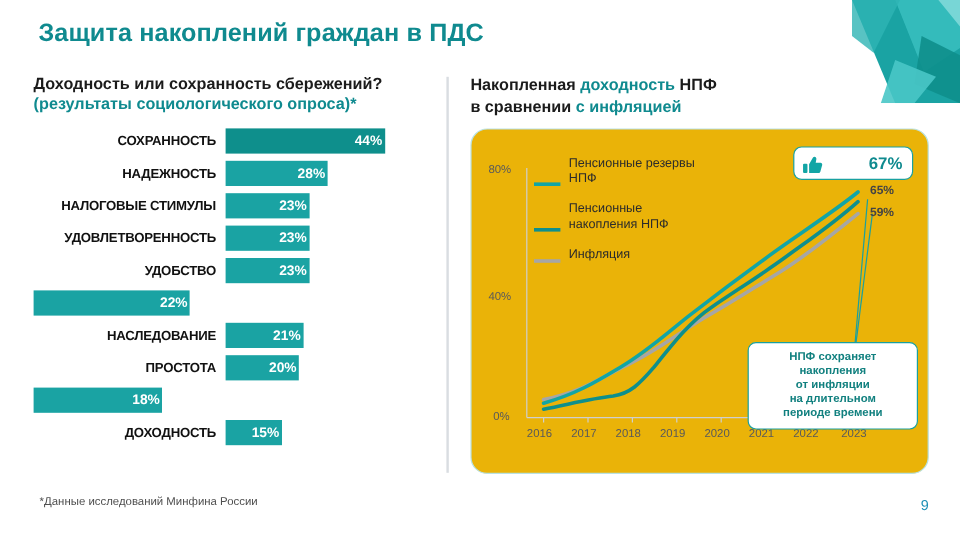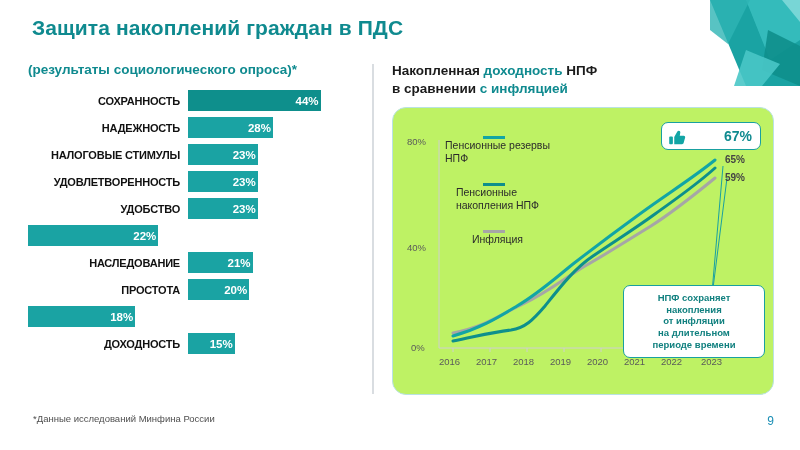--- a/index.html
+++ b/index.html
@@ -142,41 +142,40 @@
     color: #0f8a8f;
   }
 
   .chart-card {
     position: relative;
     margin-top: 10px;
     width: 382px;
     height: 288px;
     border: 1.5px solid #b9e2e2;
     border-radius: 14px;
-    background: #bef264;
+    background: #eab308;
     box-sizing: border-box;
   }
   .chart-svg {
     position: absolute;
     left: 0;
     top: 0;
   }
 
   .legend {
     position: absolute;
     left: 52px;
     top: 22px;
     font-size: 10.5px;
     color: #2b2b2b;
   }
   .legend-item {
     display: flex;
-    align-items: center;
+    align-items: flex-end;
     margin-bottom: 13px;
-    flex-direction: column;
   }
   .legend-swatch {
     width: 22px;
     height: 3px;
     margin-top: 6px;
     margin-right: 7px;
     flex: none;
   }
   .legend-text {
     line-height: 1.2;
@@ -242,20 +241,21 @@
     <polygon points="60,0 100,0 78,44 60,30" fill="#2eb4b4" opacity="0.8"></polygon>
     <polygon points="118,30 150,46 150,86 112,70" fill="#0e8f8c" opacity="0.9"></polygon>
     <polygon points="96,50 130,64 112,86 84,86" fill="#49c6c6" opacity="0.9"></polygon>
     <polygon points="132,0 150,0 150,22" fill="#7fd9d9" opacity="0.9"></polygon>
   </svg>
 </div>
 
 <div class="slide-title">Защита накоплений граждан в ПДС</div>
 
 <div class="left-panel">
+  <div class="left-head-1">Доходность или сохранность сбережений?</div>
   <div class="left-head-2">(результаты социологического опроса)*</div>
 
   <div class="bars">
 
     <div class="bar-row">
       <div class="bar-label">СОХРАННОСТЬ</div>
       <div class="bar-track">
         <div class="bar-fill" style="width:78%">
           <span class="bar-value">44%</span>
         </div>

